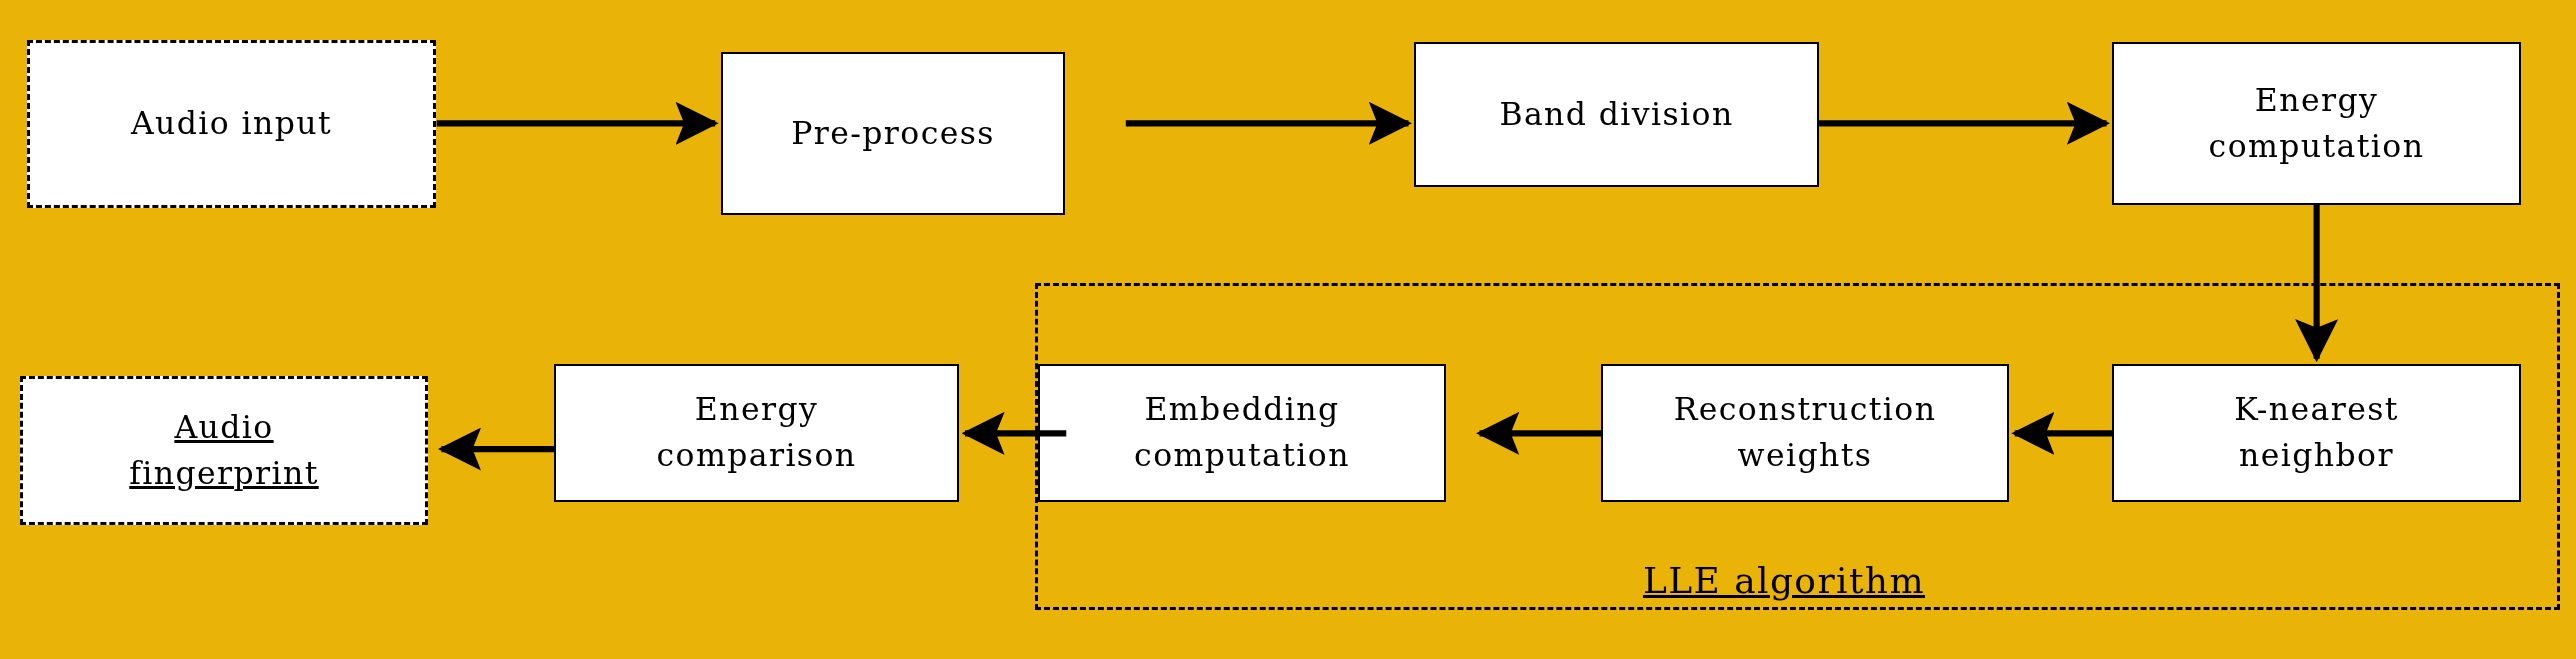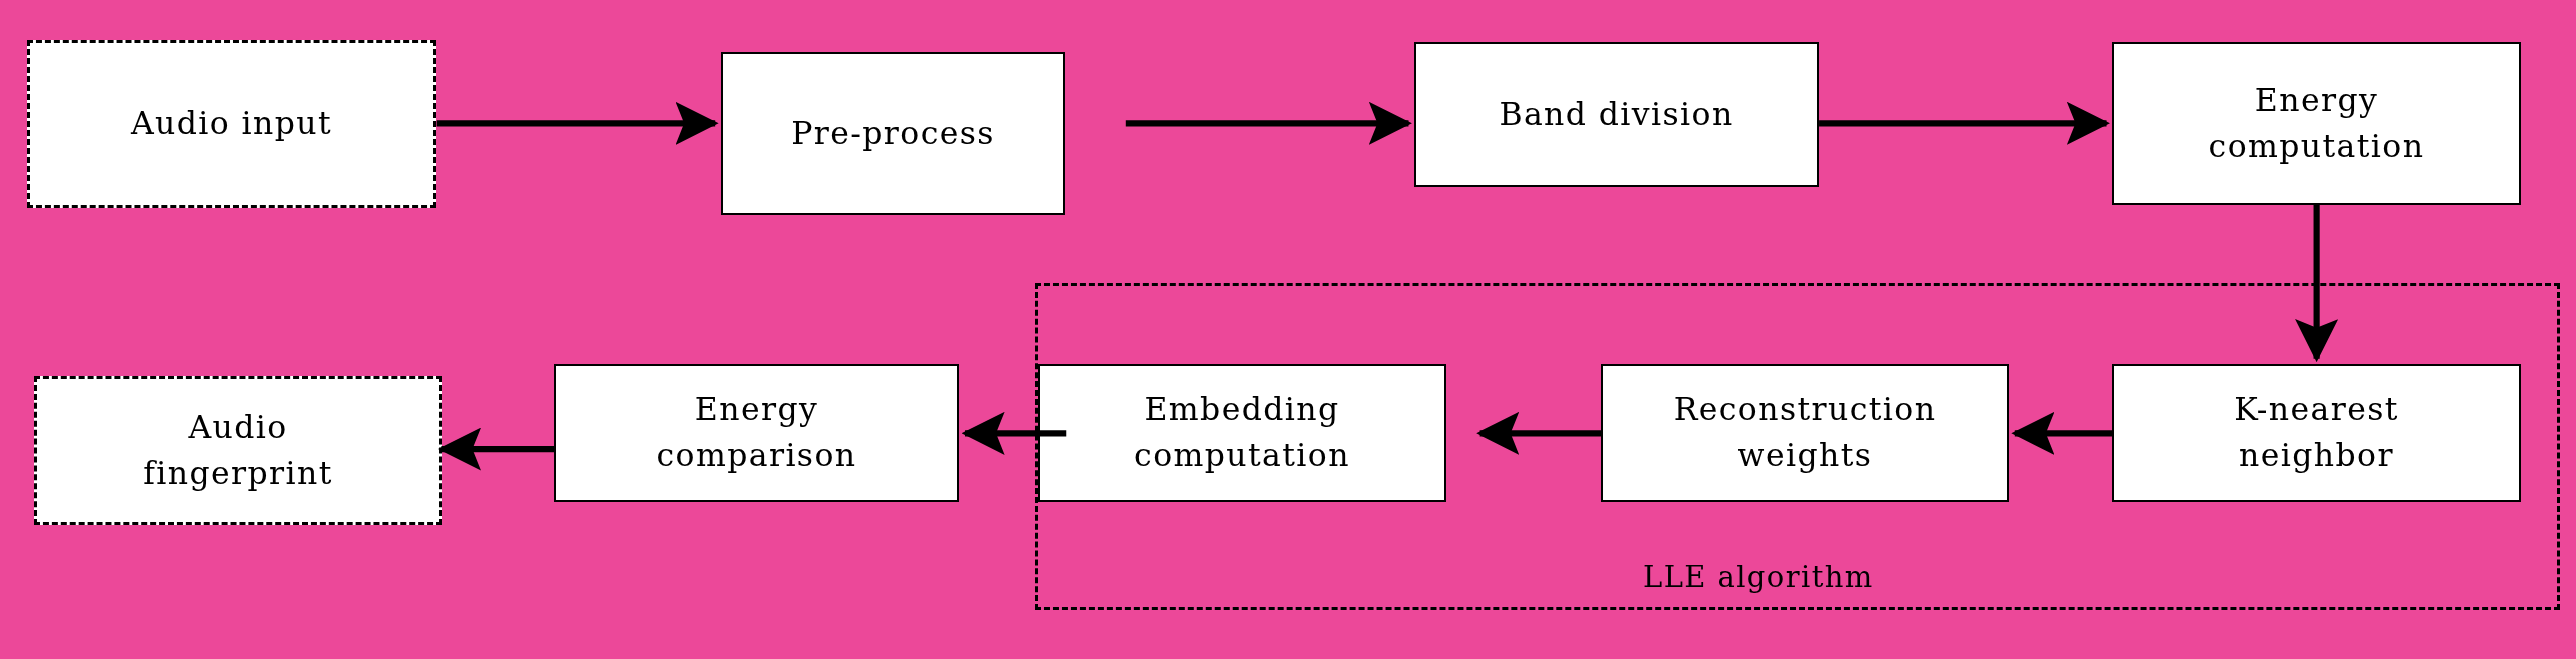--- a/index.html
+++ b/index.html
@@ -4,21 +4,21 @@
 <style>
   html, body {
     margin: 0;
     padding: 0;
     background: #ffffff;
   }
   #canvas {
     position: relative;
     width: 2576px;
     height: 660px;
-    background: #ec4899;
+    background: #eab308;
     overflow: hidden;
     font-family: "DejaVu Serif", serif;
   }
   .node {
     position: absolute;
     box-sizing: border-box;
     display: flex;
     align-items: center;
     justify-content: center;
     text-align: center;
@@ -37,23 +37,24 @@
   }
   .group-box {
     position: absolute;
     box-sizing: border-box;
     border: 3.4px dashed #000000;
     background: transparent;
   }
   .group-label {
     position: absolute;
     color: #000000;
-    font-size: 29px;
+    font-size: 36px;
     letter-spacing: 1.4px;
     white-space: nowrap;
+    text-decoration: underline;
   }
   .conn {
     position: absolute;
     overflow: visible;
   }
   .conn svg {
     display: block;
     overflow: visible;
   }
 </style>
@@ -76,21 +77,21 @@
 
   <div class="node solid" style="left:2112px; top:42px; width:409px; height:163px;">
     <span>Energy
 computation</span>
   </div>
 
   <div class="group-box" style="left:1035px; top:283px; width:1525px; height:327px;"></div>
 
   <div class="group-label" style="left:1643px; top:560px;">LLE algorithm</div>
 
-  <div class="node dashed" style="left:34px; top:376px; width:408px; height:149px;">
+  <div class="node dashed" style="left:20px; top:376px; width:408px; height:149px;text-decoration:underline;">
     <span>Audio
 fingerprint</span>
   </div>
 
   <div class="node solid" style="left:554px; top:364px; width:405px; height:138px;">
     <span>Energy
 comparison</span>
   </div>
 
   <div class="node solid" style="left:1038px; top:364px; width:408px; height:138px;">

